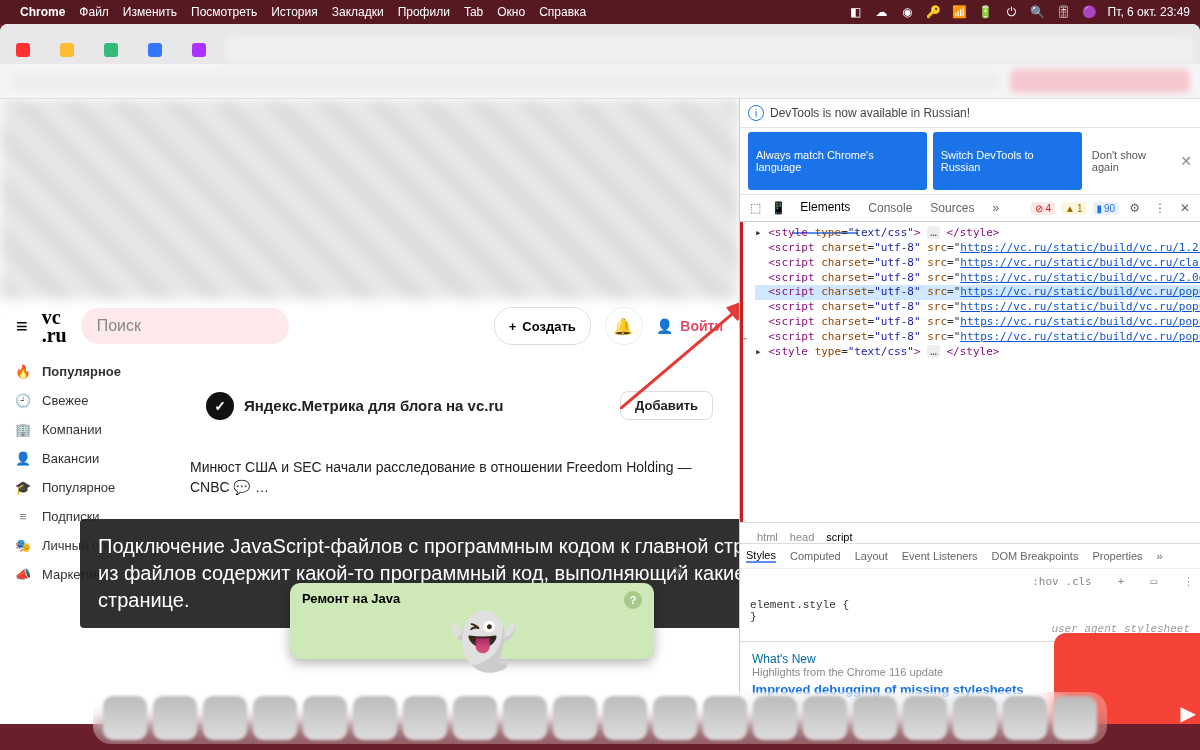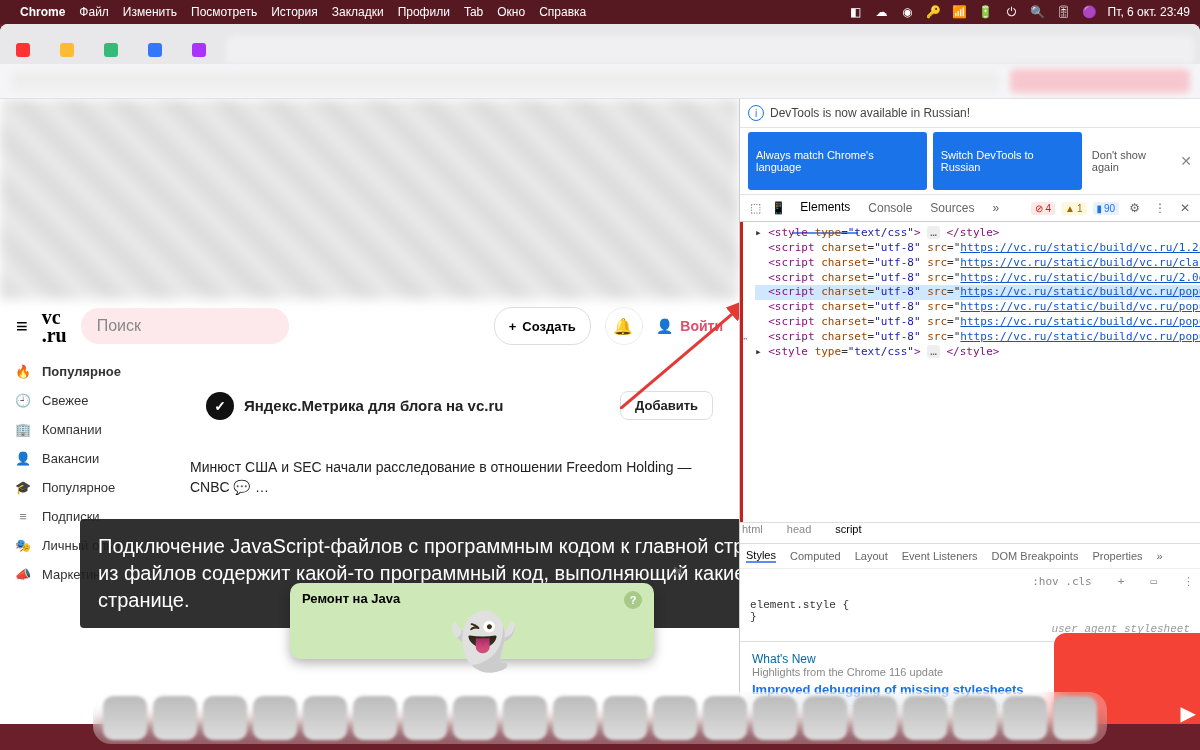--- a/index.html
+++ b/index.html
@@ -59,21 +59,21 @@
 .dt-dom{flex:1;overflow:auto;padding:4px 0 4px 12px;border-left:3px solid #c5221f;position:relative}
 .dt-dom .line{white-space:nowrap;line-height:1.35}
 .dt-dom .tag{color:#881280}
 .dt-dom .attr{color:#994500}
 .dt-dom .val{color:#1a1aa6}
 .dt-dom .url{color:#1155cc;text-decoration:underline}
 .dt-dom .sel{background:#cfe8ff}
 .dt-dom .lineend::after{content:" == $0";color:#aaa}
 .dt-dom .ell{color:#666;background:#eee;border-radius:3px;padding:0 3px}
 .dt-dom .more{position:absolute;left:-2px;top:110px;color:#888}
-.dt-crumb{border-top:1px solid #ddd;height:20px;display:flex;align-items:flex-start;font-family:-apple-system,Arial;font-size:11px;padding:0 2px;gap:24px;color:#888}
+.dt-crumb{border-top:1px solid #ddd;height:20px;display:flex;align-items:flex-end;font-family:-apple-system,Arial;font-size:11px;padding:0 17px;gap:12px;color:#888}
 .dt-crumb .sel{color:#000}
 .dt-styles-tabs{border-top:1px solid #ddd;height:24px;display:flex;align-items:center;font-family:-apple-system,Arial;font-size:11px;padding:0 6px;gap:14px;color:#666}
 .dt-styles-filter{border-top:1px solid #eee;height:24px;display:flex;align-items:center;font-family:Menlo,monospace;font-size:11px;padding:0 6px;gap:26px;color:#888;justify-content:flex-end}
 .dt-styles{padding:6px 10px;font-size:11px;font-family:Liberation Mono, monospace;color:#333}
 .dt-styles .ua{text-align:right;color:#999;font-style:italic}
 .dt-news{padding:10px 12px;font-family:-apple-system,Arial;font-size:12px;border-top:1px solid #ddd;position:relative}
 .dt-news h4{margin:4px 0;color:#1a73e8;font-size:13px;font-weight:600}
 .dt-news p{margin:4px 0;color:#555}
 .dt-news .redbox{position:absolute;right:-4px;bottom:-4px;width:150px;height:100px;background:#f44336;border-radius:12px 0 0 0}
 .dock{position:absolute;left:0;right:0;bottom:0;height:64px;display:flex;align-items:center;justify-content:center}

